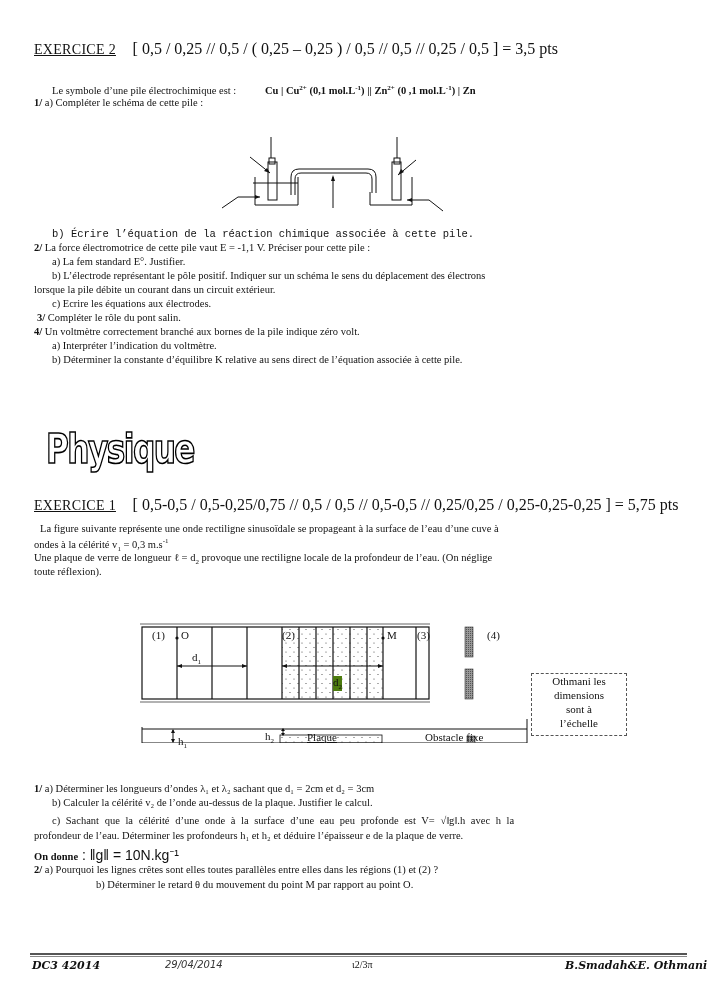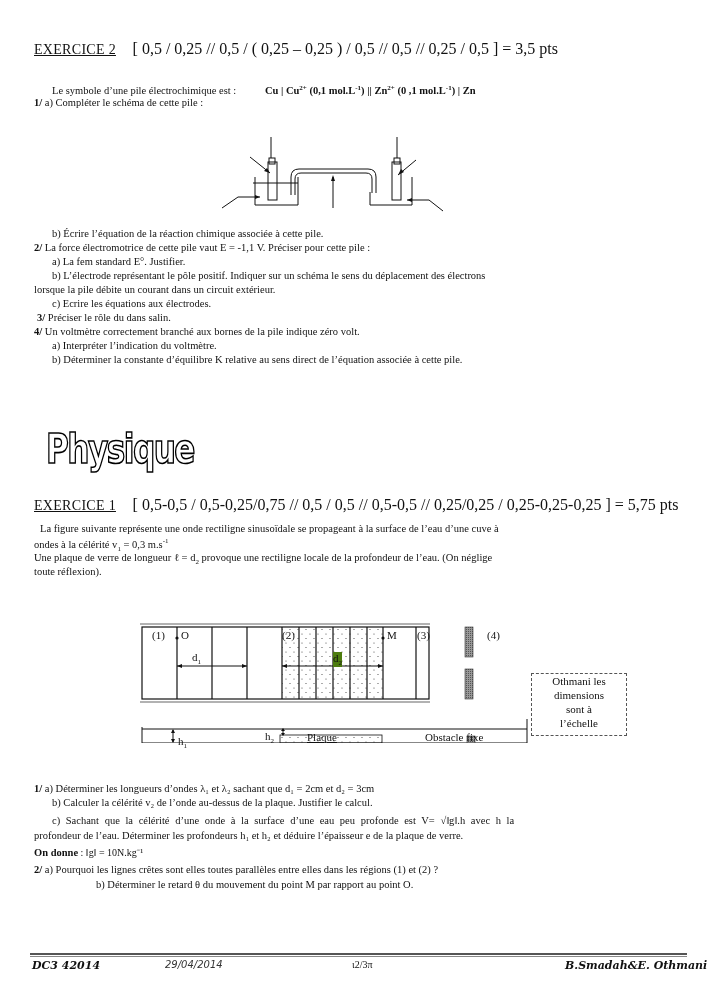--- a/index.html
+++ b/index.html
@@ -66,32 +66,32 @@
   </g>
   <g fill="#111">
     <polygon points="70,48 64,46 67,43"></polygon>
     <polygon points="60,72 55,70 55,74"></polygon>
     <polygon points="133,50 131,56 135,56"></polygon>
     <polygon points="198,50 201,44 204,47"></polygon>
     <polygon points="207,75 212,73 212,77"></polygon>
   </g>
 </svg>
 
-<div class="abs" style="left:52px; top:228px;">b) Écrire l’équation de la réaction chimique associée à cette pile.</div>
+<div class="abs" style="left:52px; top:228px;font-family:Liberation Mono, monospace;">b) Écrire l’équation de la réaction chimique associée à cette pile.</div>
 <div class="abs" style="left:34px; top:242px;">
   <span class="b">2/</span>
   <span>La force électromotrice  de cette pile vaut E = -1,1 V. Préciser pour cette pile :</span>
 </div>
 <div class="abs" style="left:52px; top:256px;">a) La fem standard E°. Justifier.</div>
 <div class="abs" style="left:52px; top:270px;">b) L’électrode représentant le pôle positif. Indiquer sur un schéma le sens du déplacement des électrons</div>
 <div class="abs" style="left:34px; top:284px;">lorsque la pile débite un courant dans un circuit extérieur.</div>
 <div class="abs" style="left:52px; top:298px;">c) Ecrire les équations aux électrodes.</div>
 <div class="abs" style="left:37px; top:312px;">
   <span class="b">3/</span>
-  <span>Préciser le rôle du dans salin.</span>
+  <span>Compléter le rôle du pont salin.</span>
 </div>
 <div class="abs" style="left:34px; top:326px;">
   <span class="b">4/</span>
   <span>Un voltmètre correctement branché aux bornes de la pile indique zéro volt.</span>
 </div>
 <div class="abs" style="left:52px; top:340px;">a) Interpréter l’indication du voltmètre.</div>
 <div class="abs" style="left:52px; top:354px;">b) Déterminer la constante d’équilibre K relative au sens direct de l’équation associée à cette pile.</div>
 
 <div class="abs physique" style="left:46px; top:426px;">Physique</div>
 
@@ -161,21 +161,21 @@
   <polygon points="143,105 141,108 145,108" fill="#111"></polygon>
   <polygon points="143,113 141,110 145,110" fill="#111"></polygon>
 </svg>
 
 <svg class="abs" style="left:428px; top:623px;" width="2" height="2"></svg>
 
 <div class="abs" style="left:152px; top:629px; font-size:11px;">(1)</div>
 <div class="abs" style="left:181px; top:629px; font-size:11px;">O</div>
 <div class="abs" style="left:192px; top:651px; font-size:11px;text-align:right;"><span>d</span><sub>1</sub></div>
 <div class="abs" style="left:282px; top:629px; font-size:11px;">(2)</div>
-<div class="abs" style="left:333px; top:652px; font-size:11px; background:#4d7c0f;"><span>d</span><sub>2</sub></div>
+<div class="abs" style="left:333px; top:676px; font-size:11px; background:#4d7c0f;"><span>d</span><sub>2</sub></div>
 <div class="abs" style="left:387px; top:629px; font-size:11px;">M</div>
 <div class="abs" style="left:417px; top:629px; font-size:11px;">(3)</div>
 <div class="abs" style="left:487px; top:629px; font-size:11px;">(4)</div>
 <div class="abs" style="left:178px; top:735px; font-size:11px;"><span>h</span><sub>1</sub></div>
 <div class="abs" style="left:265px; top:730px; font-size:11px;"><span>h</span><sub>2</sub></div>
 <div class="abs" style="left:307px; top:731px; font-size:11px; text-decoration:underline;">Plaque</div>
 <div class="abs" style="left:425px; top:731px; font-size:11px;">Obstacle fixe</div>
 
 <div class="dashed-box">
   <div>Othmani les</div>
@@ -185,21 +185,21 @@
 </div>
 
 <div class="abs" style="left:34px; top:783px;">
   <span class="b">1/</span>
   <span>a) Déterminer  les longueurs d’ondes λ₁ et λ₂ sachant que d₁ = 2cm et d₂ = 3cm</span>
 </div>
 <div class="abs" style="left:52px; top:797px;">b) Calculer la célérité v₂ de l’onde au-dessus de la plaque. Justifier le calcul.</div>
 <div class="abs" style="left:52px; top:815px; word-spacing:3px;">c) Sachant que la célérité d’une onde à la surface d’une eau peu profonde est V=  √‖g‖.h  avec h la</div>
 <div class="abs" style="left:34px; top:830px;">profondeur de l’eau. Déterminer les profondeurs h₁ et h₂ et déduire l’épaisseur e de la plaque de verre.</div>
 <div class="abs" style="left:34px; top:845px;">
-  <span class="b">On donne</span><span style="font-family:Liberation Serif, serif; font-size:10px;"> : ‖g‖ = 10N.kg⁻¹</span>
+  <span class="b">On donne</span><span style="font-family:Liberation Sans, sans-serif; font-size:14px;"> : ‖g‖ = 10N.kg⁻¹</span>
 </div>
 <div class="abs" style="left:34px; top:864px;">
   <span class="b">2/</span>
   <span>a) Pourquoi les lignes crêtes sont elles toutes parallèles entre elles dans les régions (1) et (2) ?</span>
 </div>
 <div class="abs" style="left:52px; top:879px;padding-left:44px;">b) Déterminer le retard  θ du mouvement du point M par rapport au point O.</div>
 
 <div class="footer-line"></div>
 <div class="footer-line2"></div>
 <div class="abs script" style="left:32px; top:959px;">DC3 42014</div>

